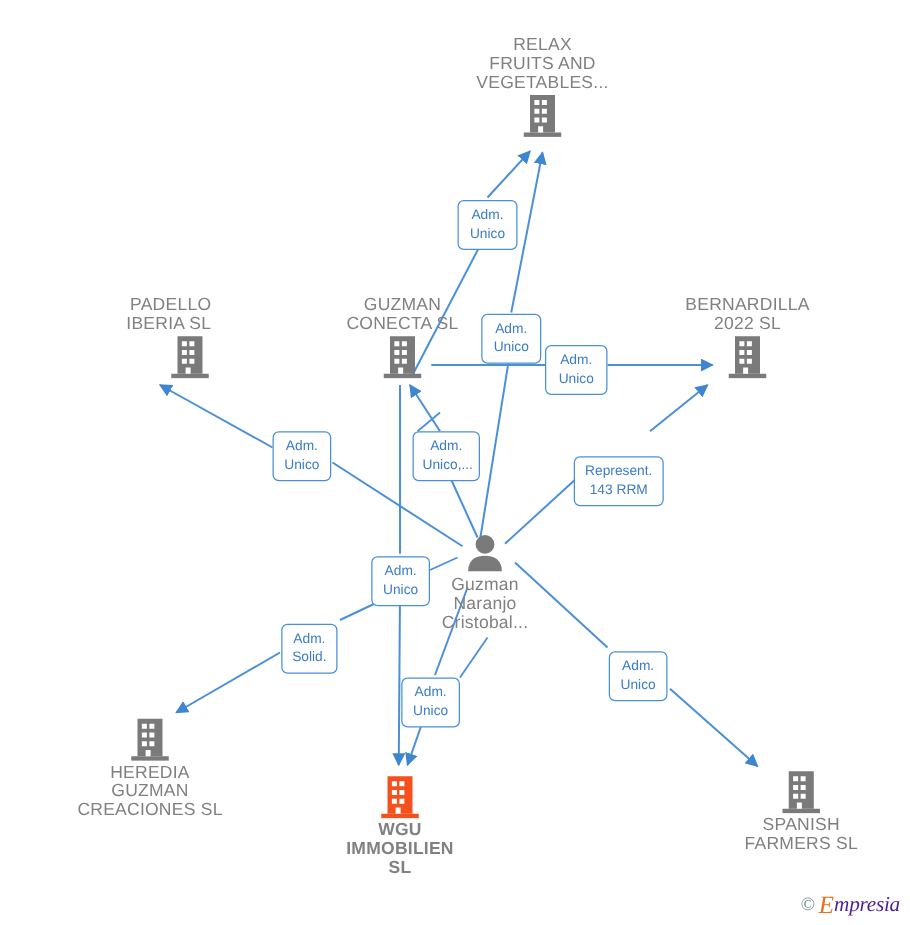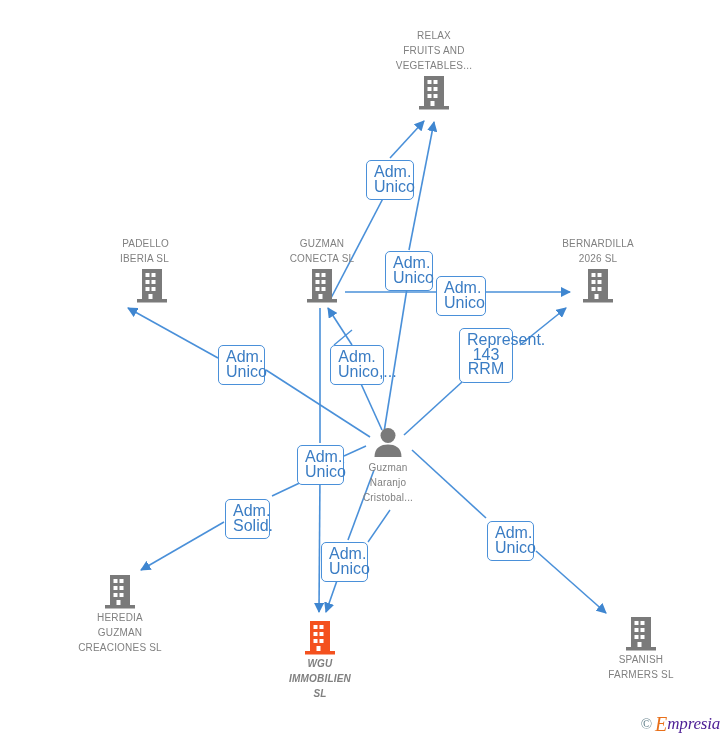--- a/index.html
+++ b/index.html
@@ -25,42 +25,42 @@
     height: 740px;
   }
   .node {
     position: absolute;
     width: 140px;
     margin-left: -70px;
     text-align: center;
     z-index: 3;
   }
   .node-label {
-    font-size: 10px;
+    font-size: 14px;
     line-height: 15px;
     color: #808080;
     letter-spacing: 0.2px;
     white-space: pre-line;
   }
   .node-label.highlight {
     color: #808080;
     font-weight: bold;
   }
   .node-icon {
     display: block;
     margin: 0 auto;
     line-height: 0;
   }
   .edge-label {
     position: absolute;
     border: 1px solid #4a90d9;
     border-radius: 5px;
     background: #ffffff;
     color: #3b7dc4;
-    font-size: 16px;
+    font-size: 11px;
     line-height: 14.5px;
     text-align: center;
     padding: 4px 7px 5px 7px;
     white-space: pre-line;
     z-index: 5;
     box-sizing: border-box;
   }
   .watermark {
     position: absolute;
     right: 8px;
@@ -197,21 +197,21 @@
           <rect x="10.5" y="21" width="4" height="4"></rect>
             <rect x="16.5" y="21" width="4" height="4"></rect>
           <rect x="13.5" y="28" width="4" height="5"></rect>
         </g>
       </svg>
     </span>
   </div>
 
   <div class="node" style="left:598px; top:236px;">
     <div class="node-label">BERNARDILLA
-2026  SL</div>
+2022  SL</div>
     <span class="node-icon">
       <svg width="34" height="38" viewBox="0 0 34 38" xmlns="http://www.w3.org/2000/svg">
         <rect x="7" y="3" width="20" height="30" fill="#7a7a7a"></rect>
         <rect x="2" y="33" width="30" height="3.5" fill="#7a7a7a"></rect>
         <g fill="#ffffff">
           <rect x="10.5" y="7" width="4" height="4"></rect>
             <rect x="16.5" y="7" width="4" height="4"></rect>
           <rect x="10.5" y="14" width="4" height="4"></rect>
             <rect x="16.5" y="14" width="4" height="4"></rect>
           <rect x="10.5" y="21" width="4" height="4"></rect>
@@ -248,21 +248,21 @@
             <rect x="16.5" y="21" width="4" height="4"></rect>
           <rect x="13.5" y="28" width="4" height="5"></rect>
         </g>
       </svg>
     </span>
     <div class="node-label">HEREDIA
 GUZMAN
 CREACIONES SL</div>
   </div>
 
-  <div class="node" style="left:320px; top:618px;font-style:italic;">
+  <div class="node" style="left:320px; top:618px;">
     <span class="node-icon">
       <svg width="34" height="38" viewBox="0 0 34 38" xmlns="http://www.w3.org/2000/svg">
         <rect x="7" y="3" width="20" height="30" fill="#f4511e"></rect>
         <rect x="2" y="33" width="30" height="3.5" fill="#f4511e"></rect>
         <g fill="#ffffff">
           <rect x="10.5" y="7" width="4" height="4"></rect>
             <rect x="16.5" y="7" width="4" height="4"></rect>
           <rect x="10.5" y="14" width="4" height="4"></rect>
             <rect x="16.5" y="14" width="4" height="4"></rect>
           <rect x="10.5" y="21" width="4" height="4"></rect>
@@ -299,21 +299,21 @@
   <div class="edge-label" style="left:366px; top:160px; width:48px;">Adm.
 Unico</div>
   <div class="edge-label" style="left:385px; top:251px; width:48px;">Adm.
 Unico</div>
   <div class="edge-label" style="left:436px; top:276px; width:50px;">Adm.
 Unico</div>
   <div class="edge-label" style="left:218px; top:345px; width:47px;">Adm.
 Unico</div>
   <div class="edge-label" style="left:330px; top:345px; width:54px;">Adm.
 Unico,...</div>
-  <div class="edge-label" style="left:459px; top:328px; width:54px;">Represent.
+  <div class="edge-label" style="left:459px; top:365px; width:72px;">Represent.
 143 RRM</div>
   <div class="edge-label" style="left:297px; top:445px; width:47px;">Adm.
 Unico</div>
   <div class="edge-label" style="left:225px; top:499px; width:45px;">Adm.
 Solid.</div>
   <div class="edge-label" style="left:321px; top:542px; width:47px;">Adm.
 Unico</div>
   <div class="edge-label" style="left:487px; top:521px; width:47px;">Adm.
 Unico</div>
 

